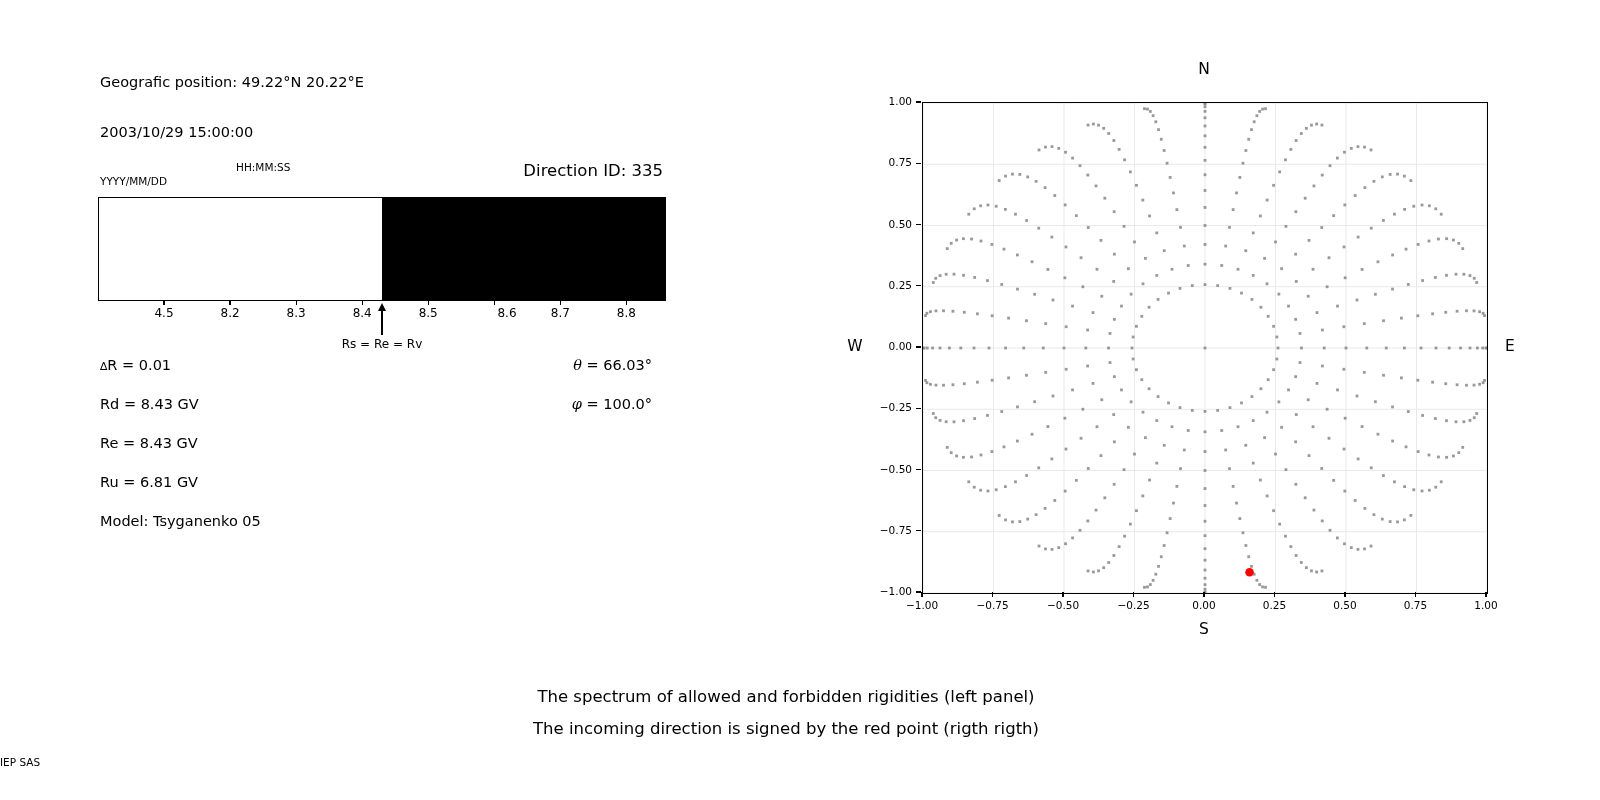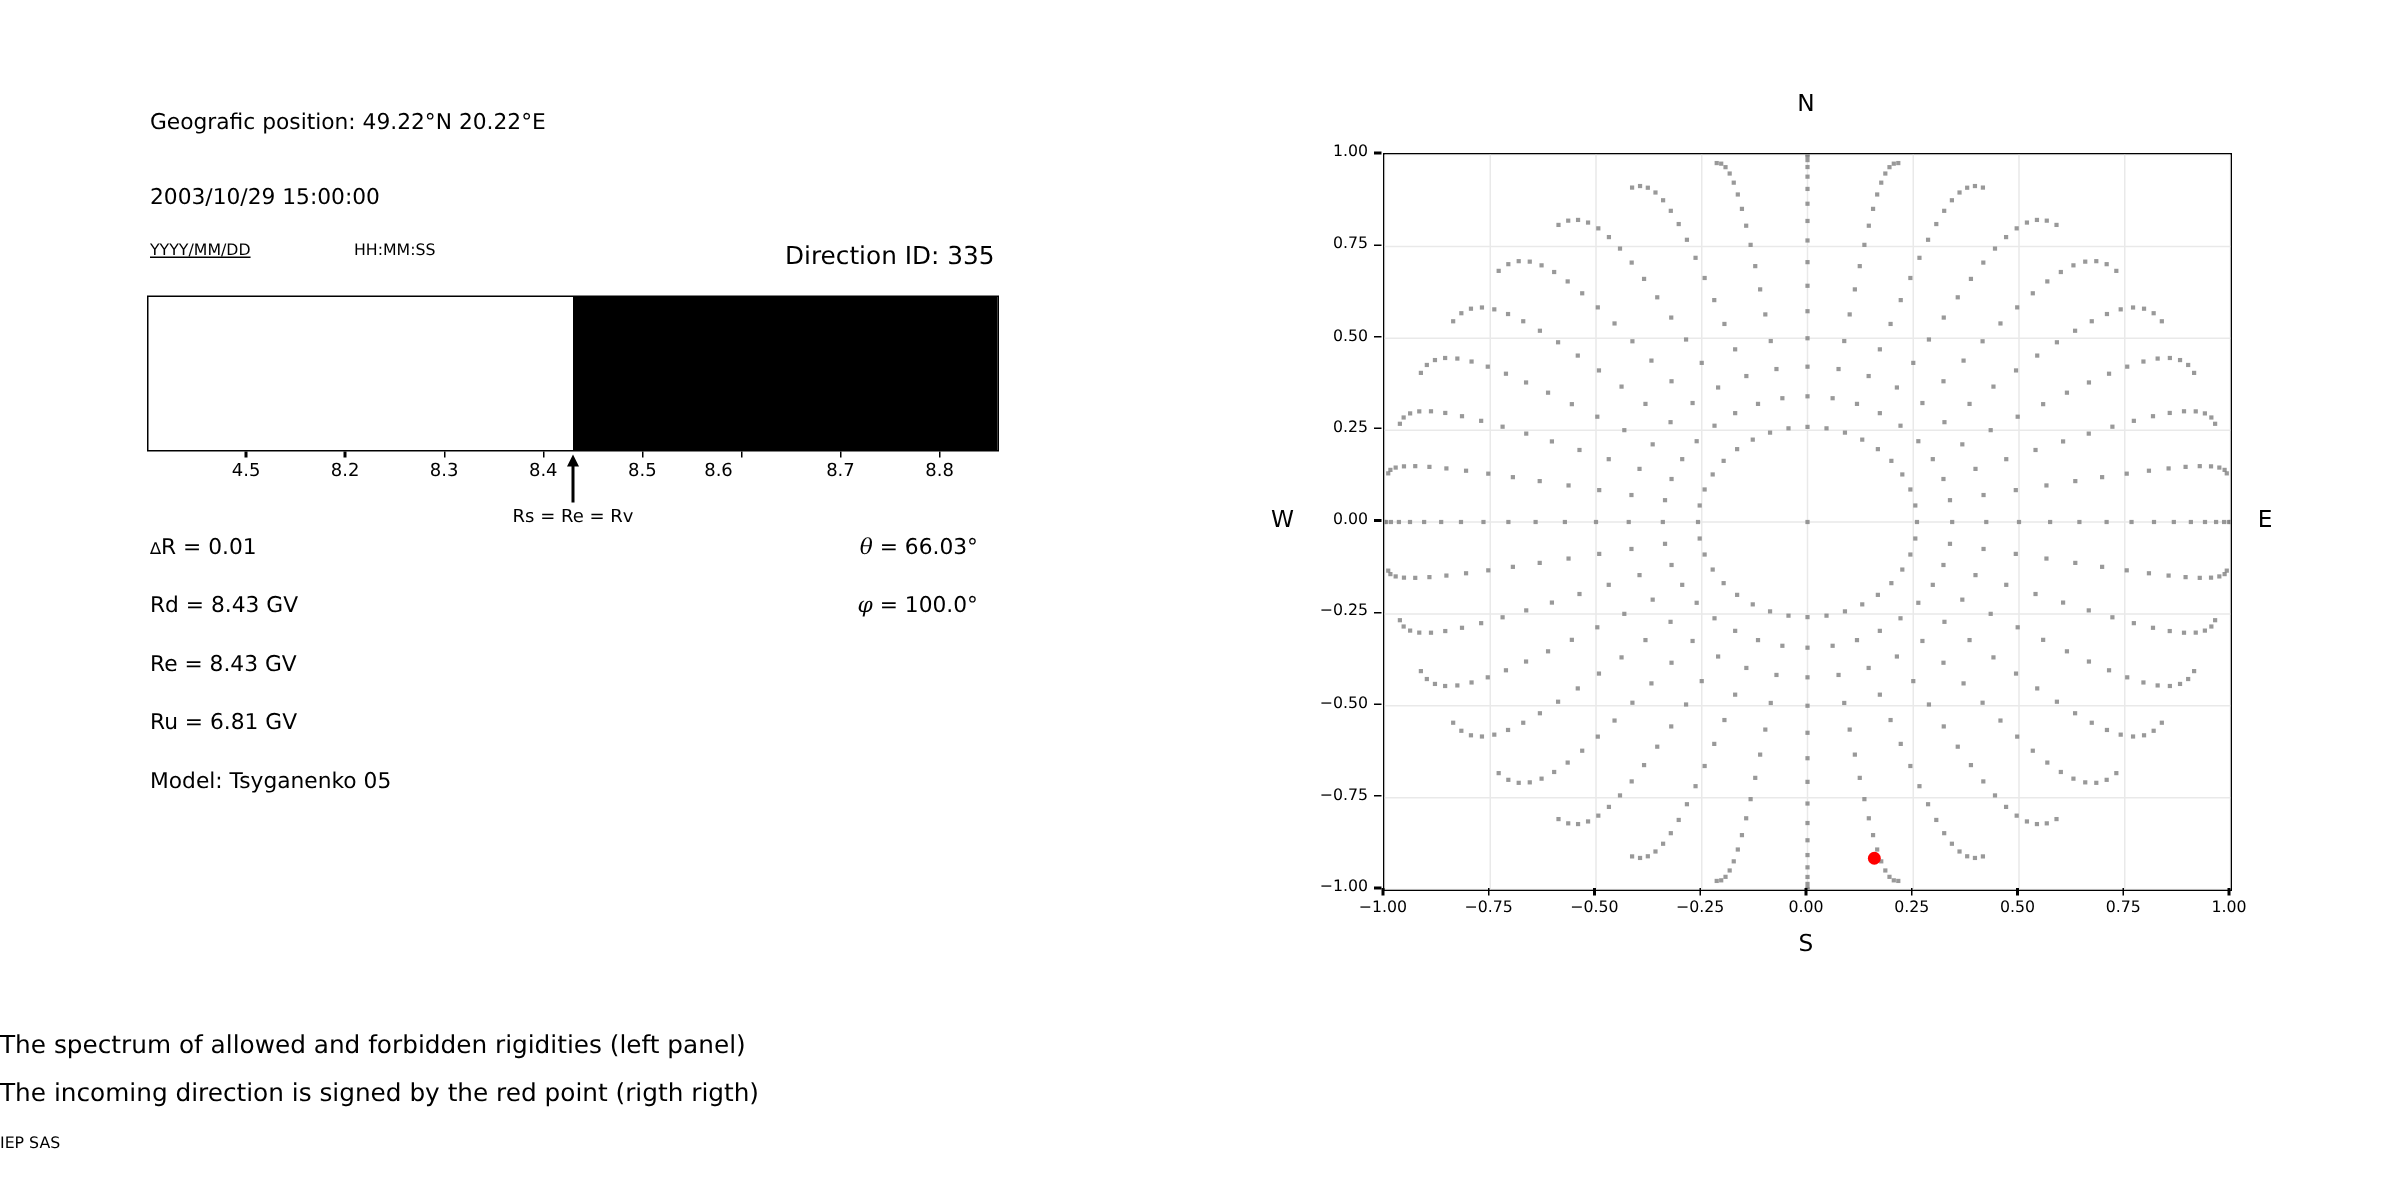--- a/index.html
+++ b/index.html
@@ -39,31 +39,31 @@
     border:1.2px solid #000;box-sizing:content-box;background:#fff;
   }
   #plot-box svg{display:block;}
   .xtick-mark{position:absolute;top:0;width:1.2px;height:4.5px;background:#000;}
   .xtick-label{position:absolute;top:7px;width:54px;margin-left:-27px;text-align:center;font-size:10.5px;}
   .ytick-mark{position:absolute;left:0;height:1.2px;width:5px;background:#000;}
   .ytick-label{position:absolute;right:0;width:100%;text-align:right;font-size:10.5px;}
   .compass{font-size:15.5px;text-align:center;}
 
   
-  .footer-line{left:0;width:1540px;font-size:16.5px;}
+  .footer-line{left:0;width:1540px;text-align:center;font-size:16.5px;padding-left:16px;}
   #credit{left:0;width:1576px;font-size:10.5px;}
 </style>
 </head>
 <body>
 
 <div class="abs txt-md" style="left:100px;top:74px;">Geografic position: 49.22°N 20.22°E</div>
 
 <div class="abs txt-md" style="left:100px;top:124px;">2003/10/29 15:00:00</div>
 
-<div class="abs txt-sm" style="left:100px;top:161px;text-decoration:underline;">YYYY/MM/DD</div>
+<div class="abs txt-sm" style="left:100px;top:175px;">YYYY/MM/DD</div>
 <div class="abs txt-sm" style="left:236px;top:161px;">HH:MM:SS</div>
 
 <div class="abs txt-lg" style="left:400px;top:161px;width:263px;text-align:right;">Direction ID: 335</div>
 
 <div class="abs" id="spectrum-bar">
   <div id="forbidden-region" style="left: 50%; width: 50%; background: rgb(0, 0, 0);"></div>
 </div>
 
 <div class="abs" id="spectrum-axis">
   <div id="spectrum-ticks">
@@ -71,21 +71,21 @@
       <div class="spec-tick-label" style="left: 66.0465px;">4.5</div>
       <div class="spec-tick" style="left: 131.493px;"></div>
       <div class="spec-tick-label" style="left: 132.093px;">8.2</div>
       <div class="spec-tick" style="left: 197.54px;"></div>
       <div class="spec-tick-label" style="left: 198.14px;">8.3</div>
       <div class="spec-tick" style="left: 263.586px;"></div>
       <div class="spec-tick-label" style="left: 264.186px;">8.4</div>
       <div class="spec-tick" style="left: 329.633px;"></div>
       <div class="spec-tick-label" style="left: 330.233px;">8.5</div>
       <div class="spec-tick" style="left: 395.679px;"></div>
-      <div class="spec-tick-label" style="left: 381px;">8.6</div>
+      <div class="spec-tick-label" style="left: 409px;">8.6</div>
       <div class="spec-tick" style="left: 461.726px;"></div>
       <div class="spec-tick-label" style="left: 462.326px;">8.7</div>
       <div class="spec-tick" style="left: 527.772px;"></div>
       <div class="spec-tick-label" style="left: 528.372px;">8.8</div>
     </div>
   <div id="spectrum-arrow-group" style="left: 284px;">
     <div id="arrow-head"></div>
     <div id="arrow-line"></div>
     <div id="arrow-label">Rs = Re = Rv</div>
   </div>

